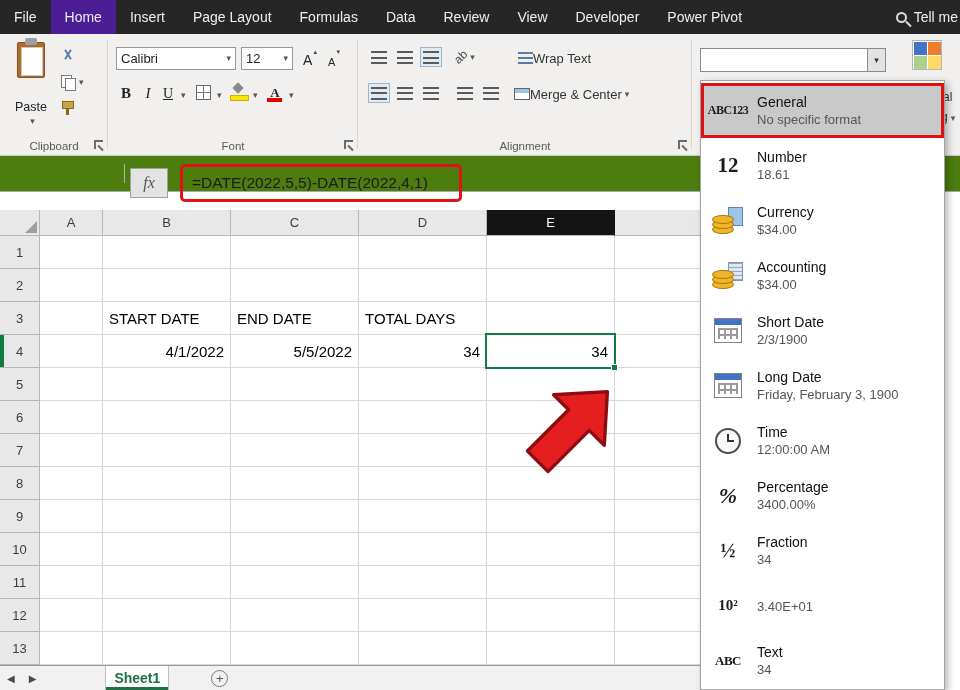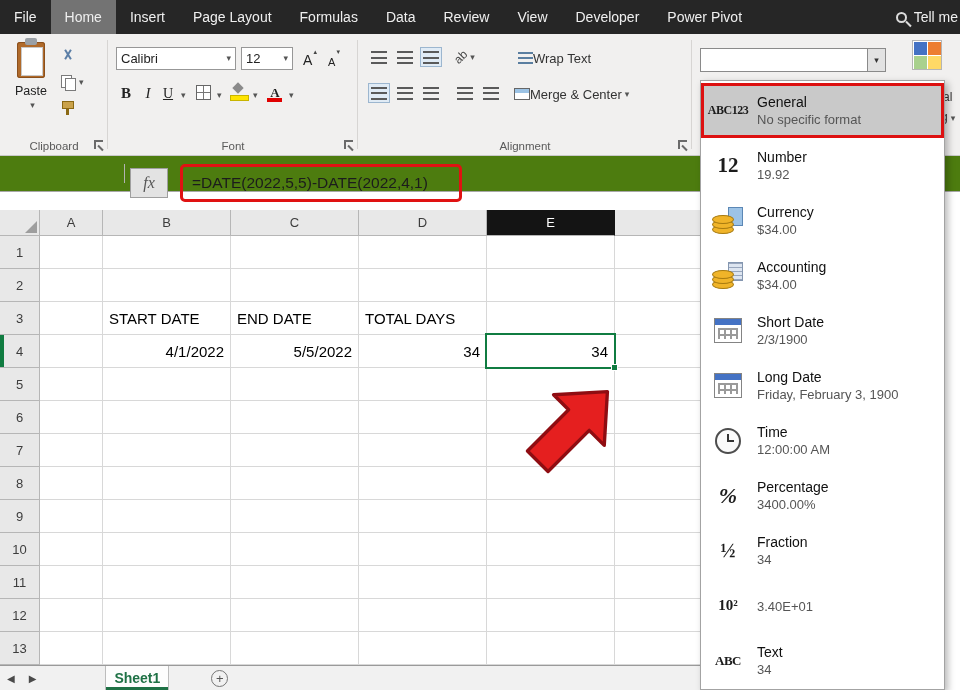--- a/index.html
+++ b/index.html
@@ -3,41 +3,41 @@
 <meta charset="utf-8">
 <style>
   *{margin:0;padding:0;box-sizing:border-box}
   html,body{background:#fff}
   body{font-family:"Liberation Sans",sans-serif}
   .app{position:relative;width:960px;height:690px;overflow:hidden;background:#fff}
 
   
   .tabbar{position:absolute;top:0;left:0;right:0;height:34px;background:#262626;display:flex;align-items:stretch;color:#efefef;font-size:14px;z-index:10}
   .tab{display:flex;align-items:center;padding:12px 14px;white-space:nowrap;cursor:default}
-  .tab.active{background:#737373}
+  .tab.active{background:#4c1d95}
   .tellme{margin-left:auto;display:flex;align-items:center;gap:7px;padding:0 2px 0 10px;white-space:nowrap}
   .search-glyph{width:11px;height:11px;border:2px solid #dcdcdc;border-radius:50%;position:relative;flex:0 0 auto}
   .search-glyph::after{content:"";position:absolute;width:7px;height:2px;background:#dcdcdc;transform:rotate(45deg);left:7px;top:9px}
 
   
   .ribbon{position:absolute;top:34px;left:0;right:0;height:122px;background:#f1f0ef;border-bottom:1px solid #c9c9c9;z-index:9}
   .grp{position:absolute;top:0;bottom:0}
   .sep{position:absolute;right:0;top:6px;bottom:6px;width:1px;background:#d7d5d3}
   .grp-label{position:absolute;bottom:3px;left:0;right:0;text-align:center;font-size:11.5px;color:#5a5a5a}
   .launcher{position:absolute;bottom:5px;right:4px;width:10px;height:10px}
   .launcher::before{content:"";position:absolute;left:0;top:0;width:7px;height:7px;border-left:2px solid #6a6a6a;border-top:2px solid #6a6a6a}
   .launcher::after{content:"";position:absolute;right:0;bottom:1px;width:7px;height:2px;background:#6a6a6a;transform:rotate(45deg)}
   .caret{font-size:9px;color:#555;margin-left:3px;line-height:1}
   .caret.abs{position:absolute}
 
   .paste-btn{position:absolute;left:8px;top:8px;width:46px;height:96px;display:flex;flex-direction:column;align-items:center;gap:3px}
   .clip{width:28px;height:36px;background:#b06a2a;border-radius:3px;position:relative;box-shadow:inset 0 0 0 1px #8a4f1c}
   .clip::before{content:"";position:absolute;left:8px;top:-4px;width:12px;height:7px;background:#9aa0a6;border-radius:2px}
   .clip::after{content:"";position:absolute;left:4px;top:5px;width:20px;height:27px;background:#fff;border:1px solid #c9c9c9}
-  .paste-txt{font-size:12.5px;color:#222;margin-top:3px}
+  .paste-txt{font-size:12.5px;color:#222;margin-top:19px}
   .mini{position:absolute;width:34px;height:20px;display:flex;align-items:center}
   .scissors{position:relative;width:16px;height:16px}
   .scissors::before,.scissors::after{content:"";position:absolute;top:1px;left:7px;width:2px;height:11px;background:#5b7ea6}
   .scissors::before{transform:rotate(32deg)}
   .scissors::after{transform:rotate(-32deg)}
   .copyic{position:relative;width:16px;height:16px}
   .copyic::before,.copyic::after{content:"";position:absolute;width:9px;height:11px;background:#fff;border:1px solid #7a7a7a}
   .copyic::before{left:1px;top:1px}
   .copyic::after{left:5px;top:4px}
   .painter{position:relative;width:15px;height:16px}
@@ -404,21 +404,21 @@
         <div class="mi-sample">No specific format</div>
       </div>
     </div>
 
     <div class="mi">
       <div class="mi-icon">
         <span class="gi-num">12</span>
       </div>
       <div class="mi-text">
         <div class="mi-label">Number</div>
-        <div class="mi-sample">19.92</div>
+        <div class="mi-sample">18.61</div>
       </div>
     </div>
 
     <div class="mi">
       <div class="mi-icon">
         <div class="icon-coins">
             <i></i>
             <i></i>
             <i></i>
           </div>

